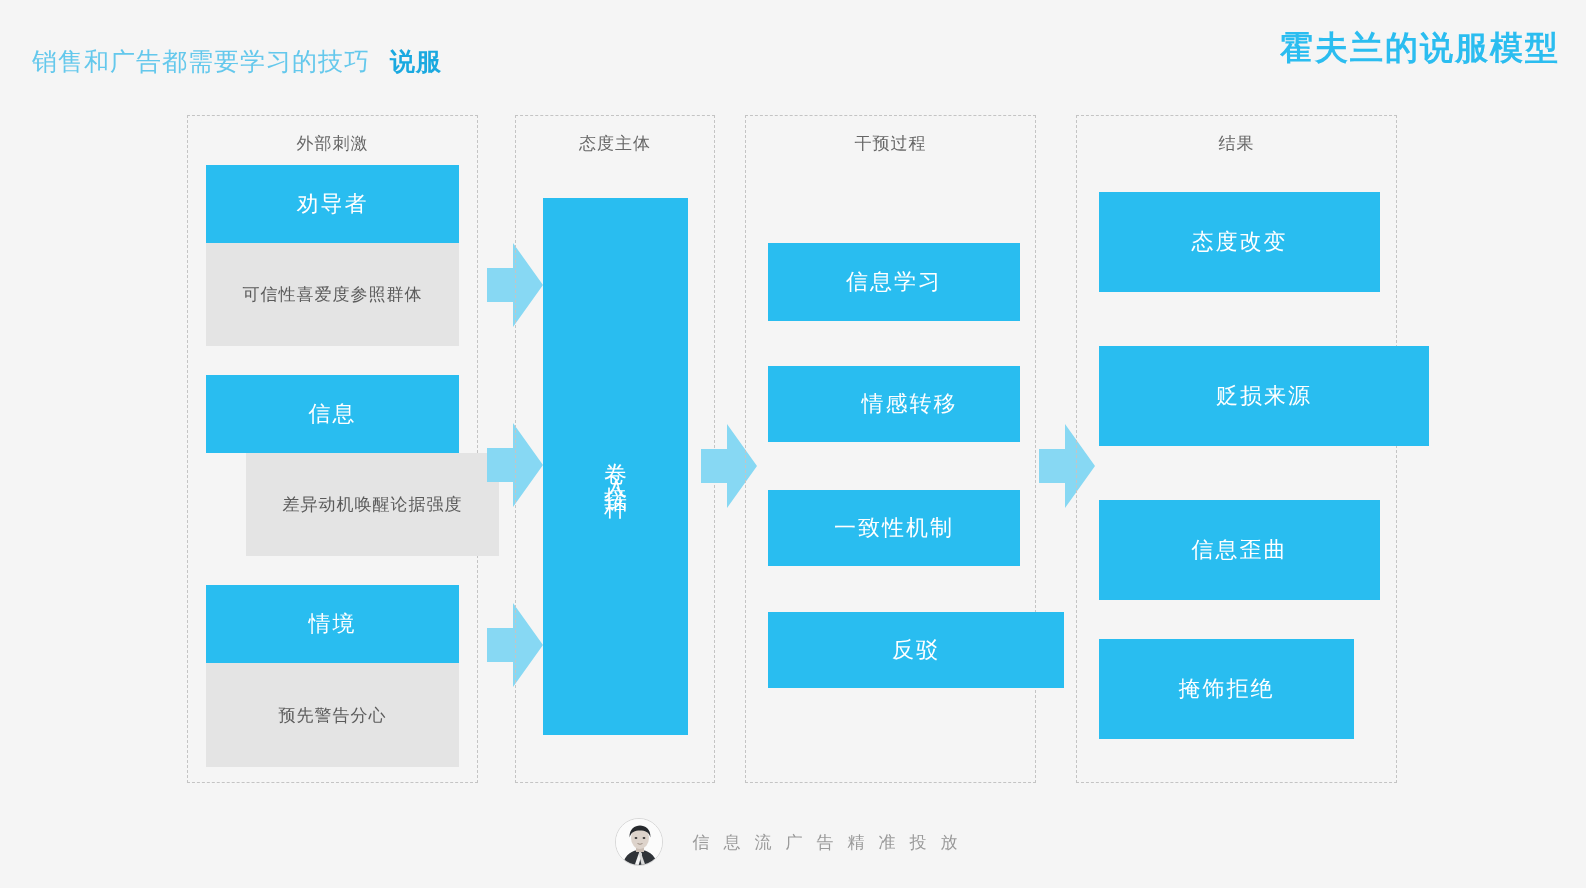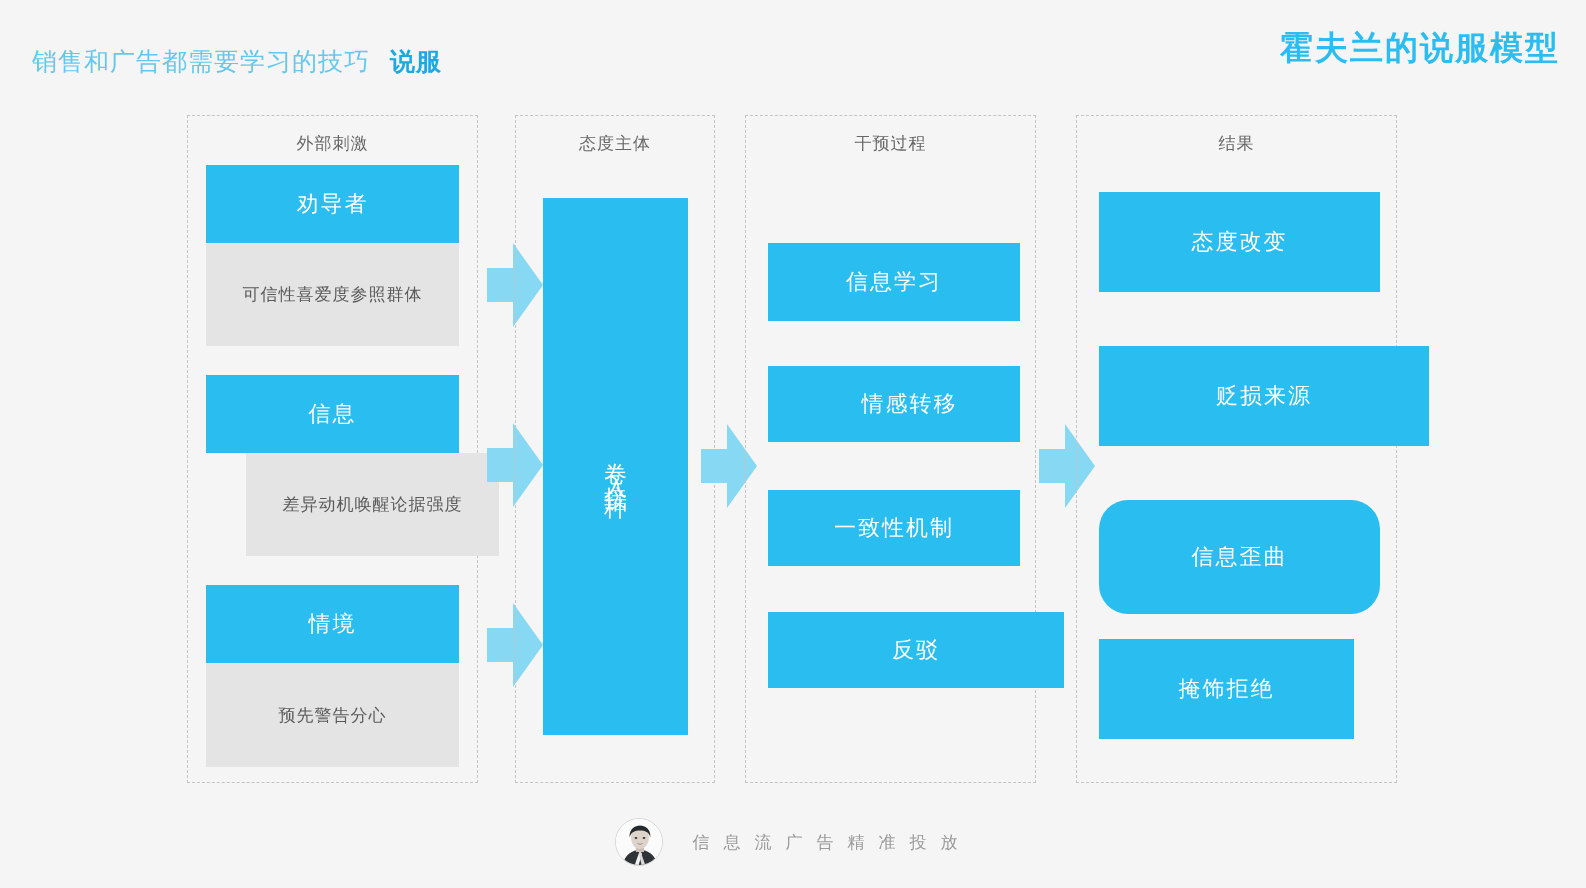--- a/index.html
+++ b/index.html
@@ -237,21 +237,21 @@
 
   <div class="col" style="left:1076px; top:115px; width:321px; height:668px;">
     <div class="col-title">结果</div>
   </div>
   <div class="blue-box" style="left:1099px; top:192px; width:281px; height:100px;">
     <span>态度改变</span>
   </div>
   <div class="blue-box" style="left:1099px; top:346px; width:330px; height:100px;">
     <span>贬损来源</span>
   </div>
-  <div class="blue-box" style="left:1099px; top:500px; width:281px; height:114px;border-radius:29px;">
+  <div class="blue-box" style="left:1099px; top:500px; width:281px; height:100px;">
     <span>信息歪曲</span>
   </div>
   <div class="blue-box" style="left:1099px; top:639px; width:255px; height:100px;">
     <span>掩饰拒绝</span>
   </div>
 
   <div class="footer">
     <div class="avatar">
       <svg width="48" height="48" viewBox="0 0 48 48">
         <rect width="48" height="48" fill="#fbfbfb"></rect>

